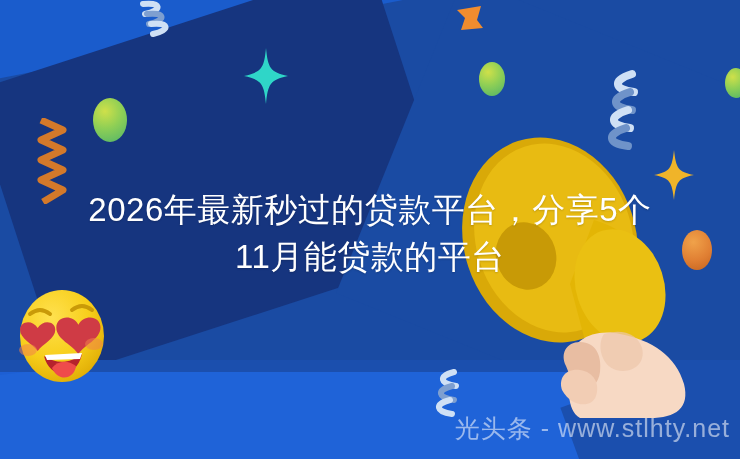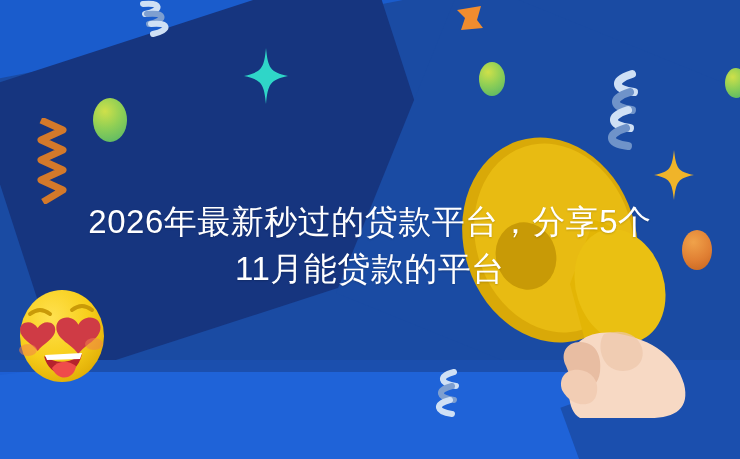--- a/index.html
+++ b/index.html
@@ -165,21 +165,20 @@
     left: 0; top: 186px;
     width: 740px;
     text-align: center;
     color: #ffffff;
     font-size: 33px;
     line-height: 47px;
     letter-spacing: .5px;
     text-shadow: 0 1px 2px rgba(0,0,0,.18);
     white-space: pre-line;
     z-index: 40;
-    margin-top: 12px;
   }
 
   
   .watermark {
     position: absolute;
     right: 10px; bottom: 14px;
     color: rgba(255,255,255,.55);
     font-size: 25px;
     letter-spacing: 1px;
     z-index: 45;
@@ -297,14 +296,15 @@
     <ellipse cx="80" cy="56" rx="9" ry="6" fill="#f0834a" opacity=".55"></ellipse>
 
     <path d="M30 68 C36 92 62 92 68 66 C56 76 42 76 30 68 Z" fill="#b5222c"></path>
     <path d="M38 80 C44 94 60 92 62 78 C54 72 44 72 38 80 Z" fill="#ef4b4b"></path>
     <path d="M31 67 L68 65 L66 71 L33 72 Z" fill="#ffffff"></path>
   </svg>
 
   <div class="title">2026年最新秒过的贷款平台，分享5个
 11月能贷款的平台</div>
 
+  <div class="watermark">光头条 - www.stlhty.net</div>
 
 </div>
 
 </body></html>

